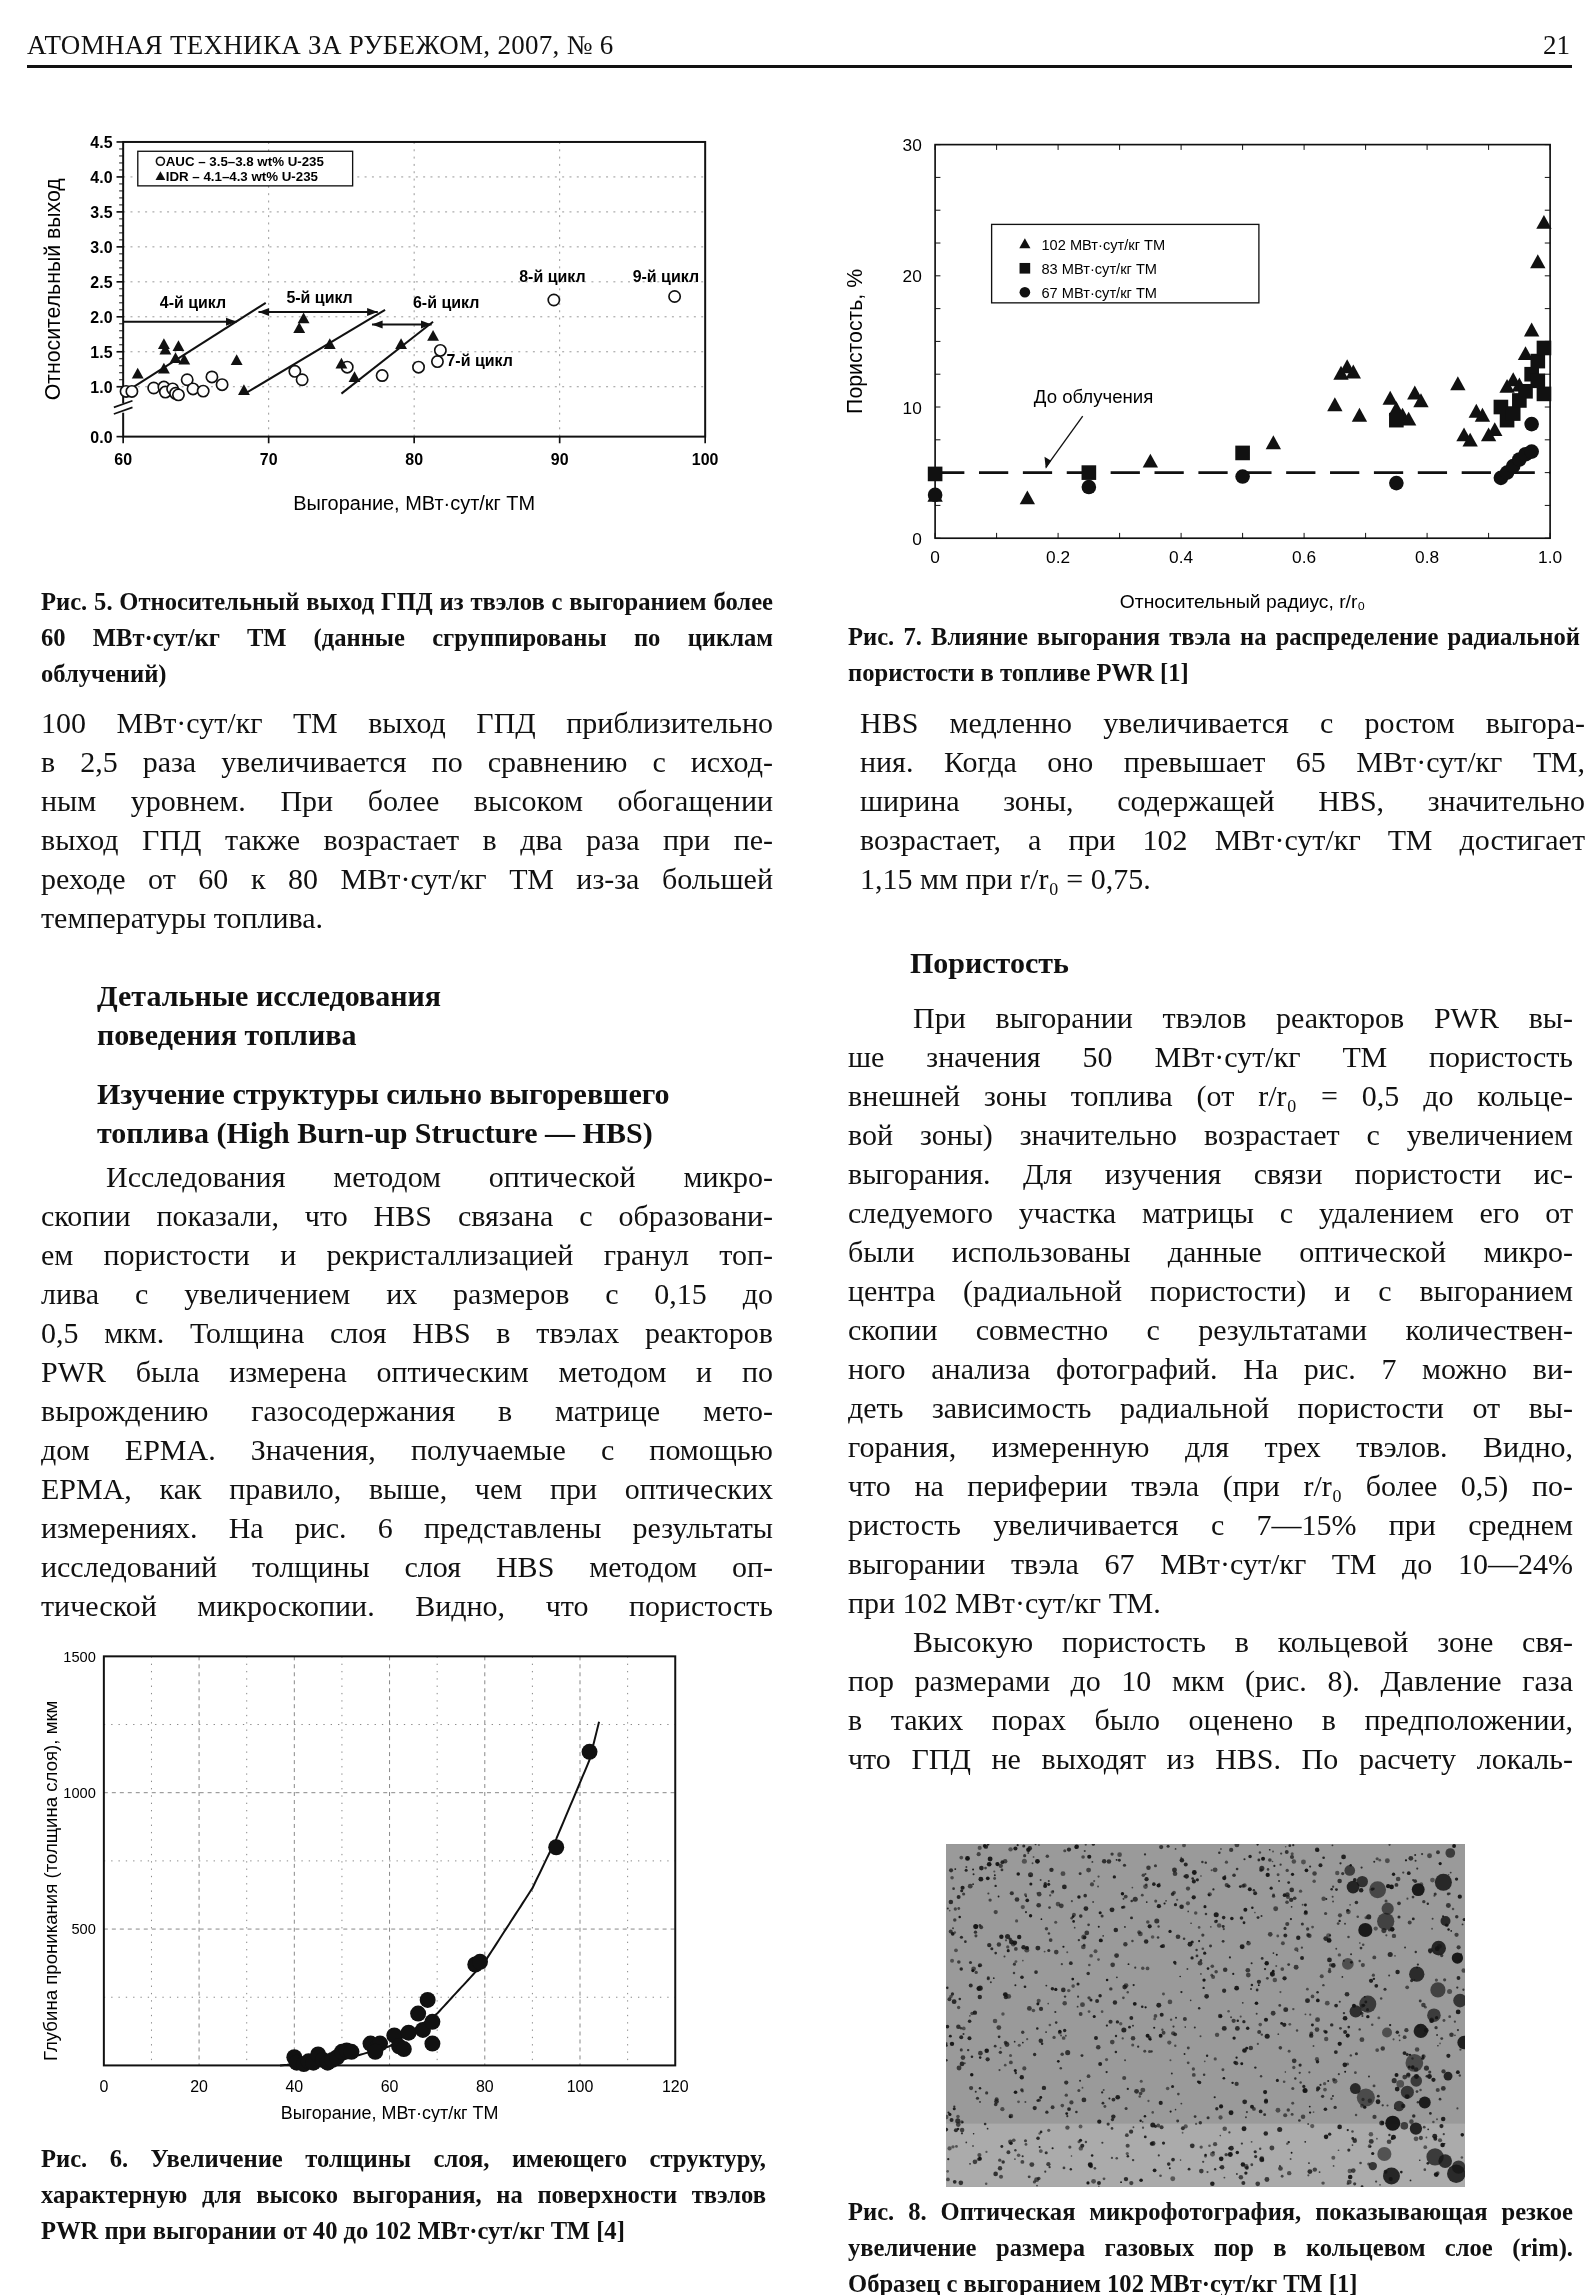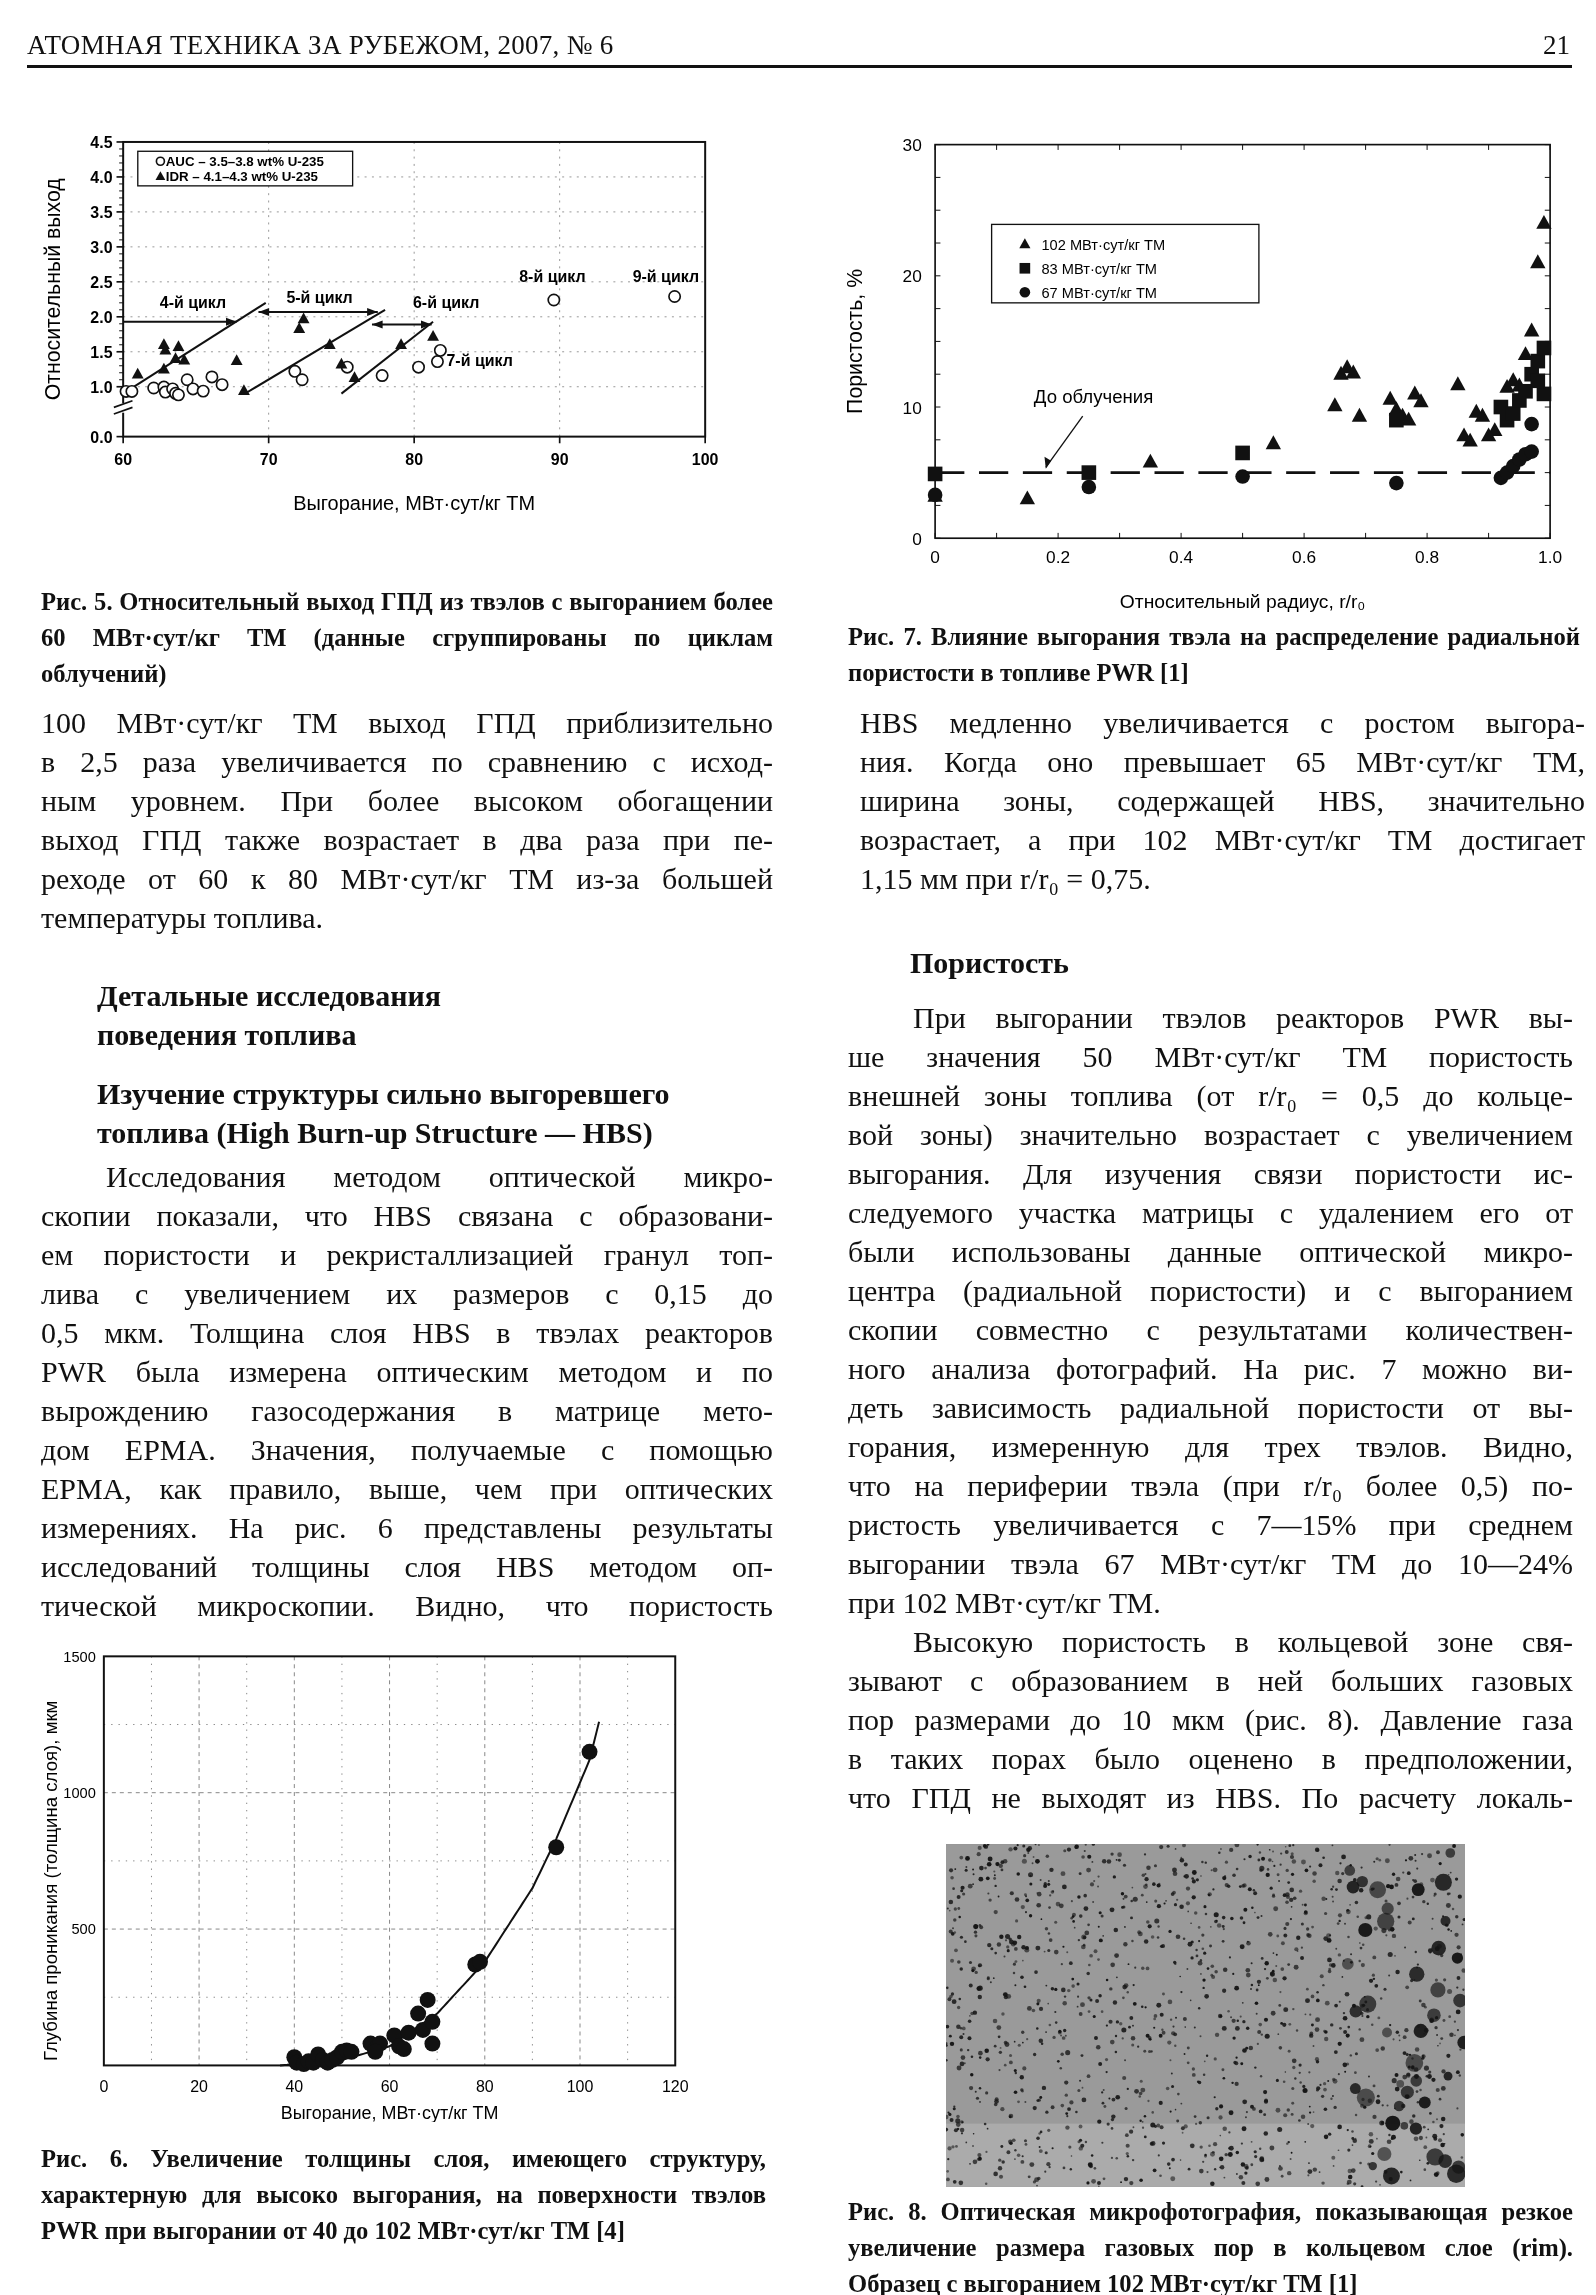--- a/index.html
+++ b/index.html
@@ -419,21 +419,20 @@
   <p>центра (радиальной пористости) и с выгоранием</p>
   <p>скопии совместно с результатами количествен-</p>
   <p>ного анализа фотографий. На рис. 7 можно ви-</p>
   <p>деть зависимость радиальной пористости от вы-</p>
   <p>горания, измеренную для трех твэлов. Видно,</p>
   <p>что на периферии твэла (при r/r₀ более 0,5) по-</p>
   <p>ристость увеличивается с 7—15% при среднем</p>
   <p>выгорании твэла 67 МВт·сут/кг ТМ до 10—24%</p>
   <p class="last">при 102 МВт·сут/кг ТМ.</p>
   <p class="indent">Высокую пористость в кольцевой зоне свя-</p>
-  <p>зывают с образованием в ней больших газовых</p>
   <p>пор размерами до 10 мкм (рис. 8). Давление газа</p>
   <p>в таких порах было оценено в предположении,</p>
   <p>что ГПД не выходят из HBS. По расчету локаль-</p>
 </div>
 
 <div class="abs photo" id="fig8" style="left:946px;top:1844px;width:519px;height:343px;" title="optical micrograph of gas pores">
   <svg id="fig8svg" width="519" height="343" viewBox="0 0 780 515">
       <rect x="0" y="0" width="780" height="515" fill="#9a9a9a"></rect>
       <rect x="0" y="420" width="780" height="95" fill="#b8b8b8" opacity="0.6"></rect>
       <circle cx="382.5" cy="288.8" r="1.5" fill="#151515" opacity="0.66"></circle>

